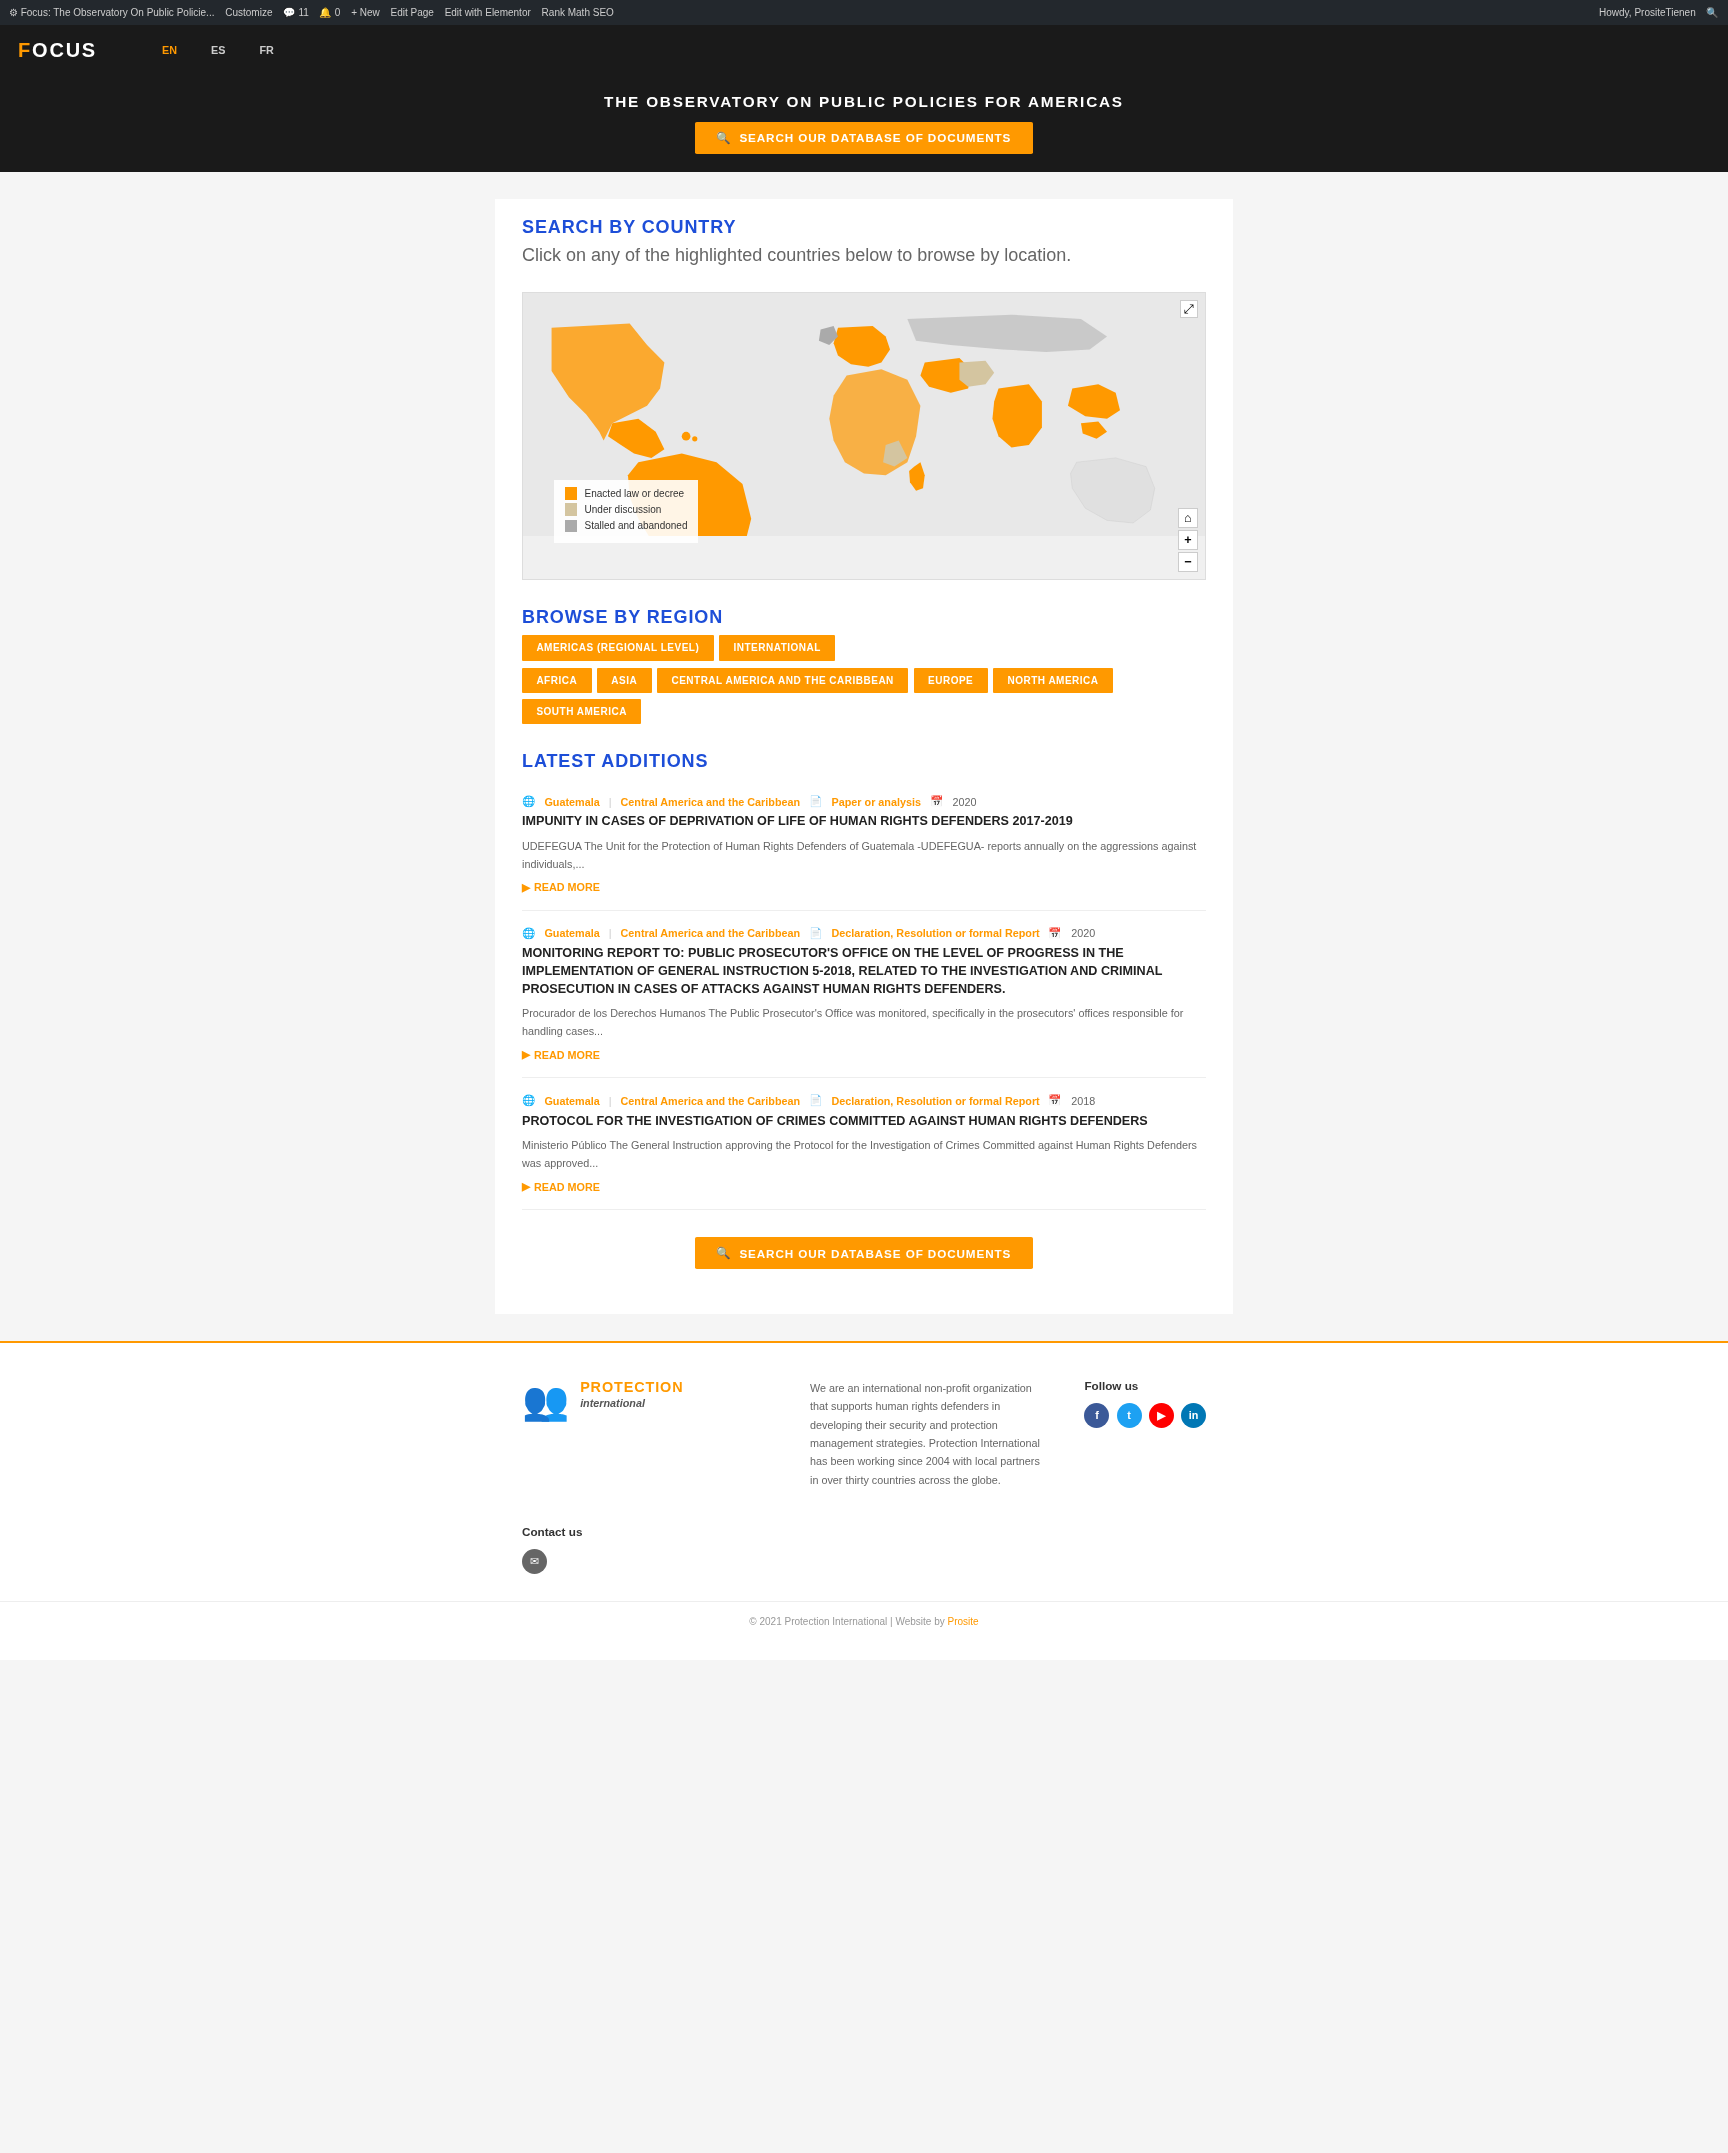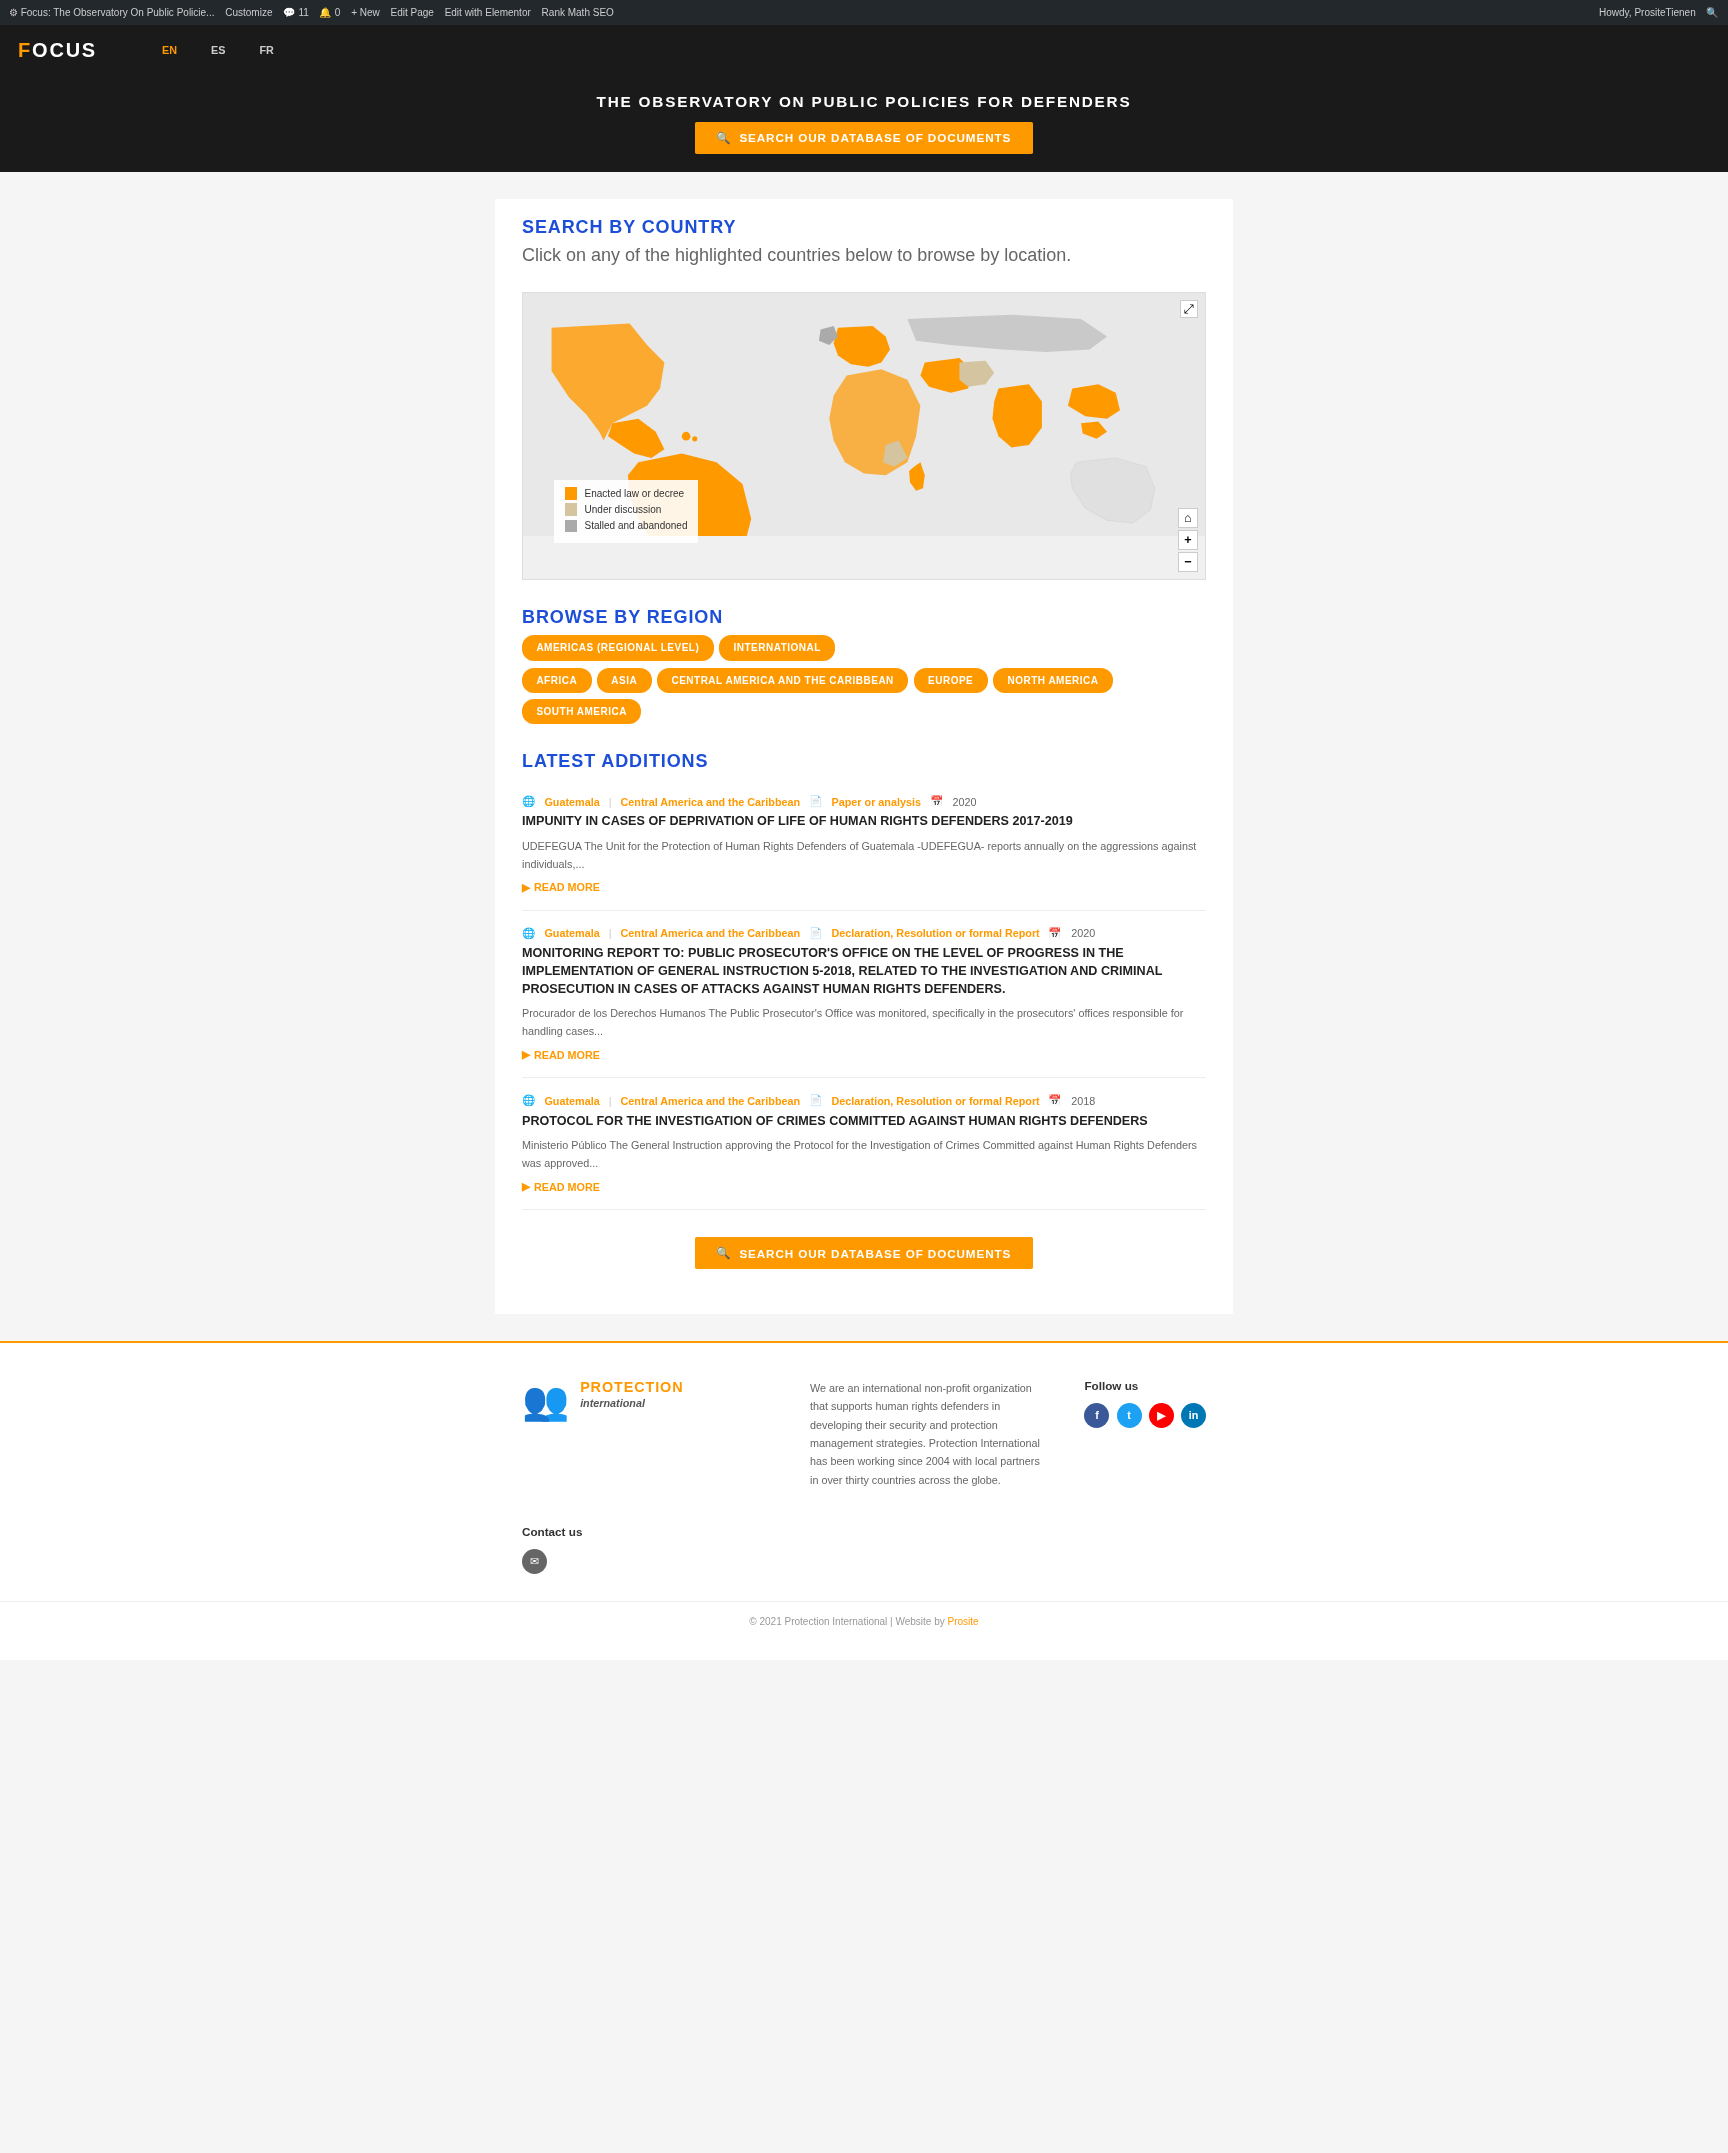--- a/index.html
+++ b/index.html
@@ -203,21 +203,21 @@
     .region-btn {
       background: #f90;
       color: white;
       border: none;
       padding: 7.2px 14.4px;
       font-size: 10px;
       font-weight: 700;
       letter-spacing: 0.5px;
       text-transform: uppercase;
       cursor: pointer;
-      border-radius: 12px;
+      border-radius: 1px;
     }
 
     
     .latest-additions { margin-bottom: 27px; }
     .article-item {
       border-bottom: 0.9px solid #eee;
       padding: 16px 0;
     }
     .article-meta {
       display: flex;
@@ -376,21 +376,21 @@
   <div class="lang-switch">
     <a class="active">EN</a>
     <span> </span>
     <a>ES</a>
     <span> </span>
     <a>FR</a>
   </div>
 </nav>
 
 <div class="hero-banner">
-  <h1>THE OBSERVATORY ON PUBLIC POLICIES FOR DEFENDERS</h1>
+  <h1>THE OBSERVATORY ON PUBLIC POLICIES FOR AMERICAS</h1>
   <button class="search-db-btn">
     <span>🔍</span>
     <span>SEARCH OUR DATABASE OF DOCUMENTS</span>
   </button>
 </div>
 
 <div class="main-content">
 
   <section class="search-by-country">
     <h2 class="section-title">SEARCH BY COUNTRY</h2>

